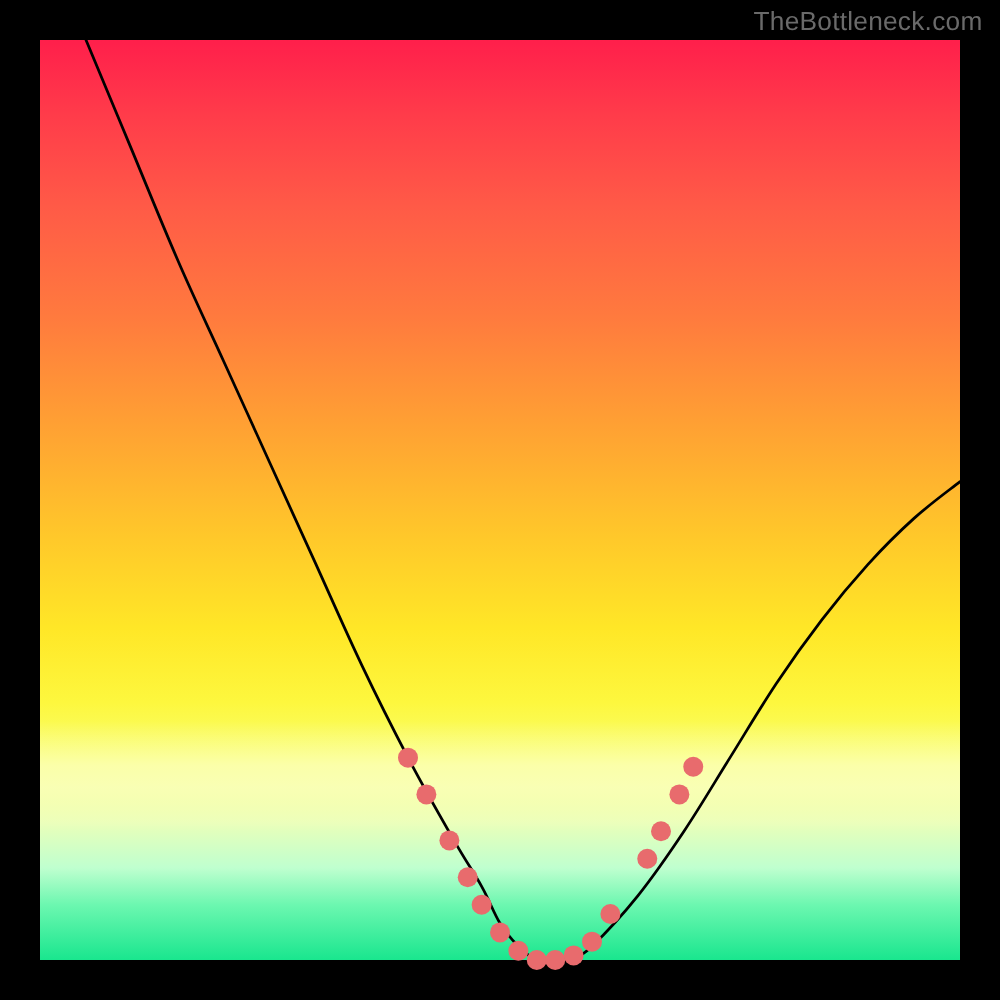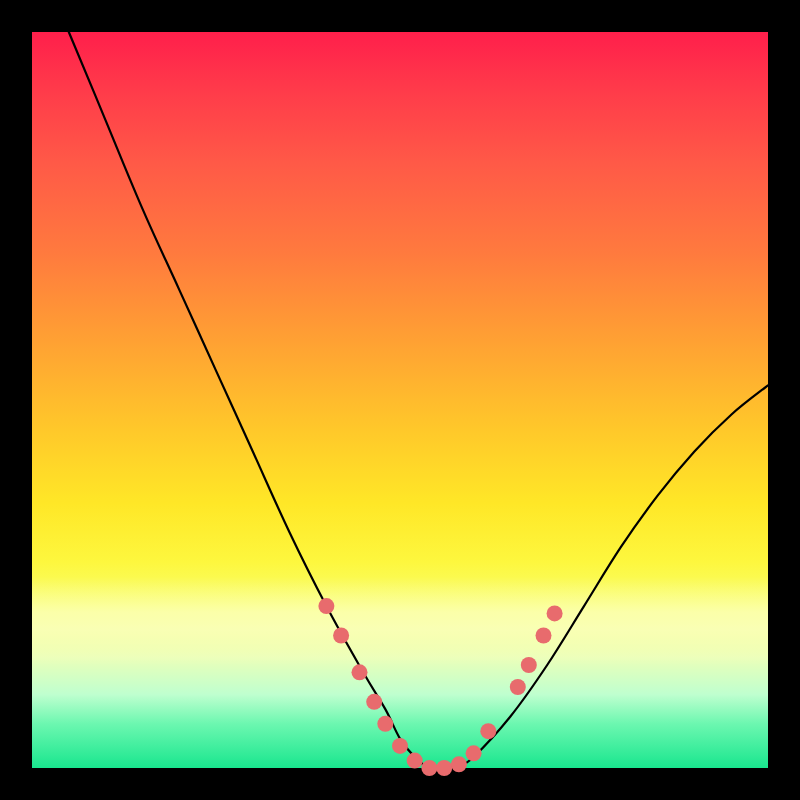--- a/index.html
+++ b/index.html
@@ -101,13 +101,14 @@
           <circle cx="426.9" cy="732.3" r="8" fill="#e86b6d" stroke="#c94f54" stroke-width="0"></circle>
           <circle cx="441.6" cy="721.3" r="8" fill="#e86b6d" stroke="#c94f54" stroke-width="0"></circle>
           <circle cx="456.3" cy="699.2" r="8" fill="#e86b6d" stroke="#c94f54" stroke-width="0"></circle>
           <circle cx="485.8" cy="655.0" r="8" fill="#e86b6d" stroke="#c94f54" stroke-width="0"></circle>
           <circle cx="496.8" cy="633.0" r="8" fill="#e86b6d" stroke="#c94f54" stroke-width="0"></circle>
           <circle cx="511.5" cy="603.5" r="8" fill="#e86b6d" stroke="#c94f54" stroke-width="0"></circle>
           <circle cx="522.6" cy="581.4" r="8" fill="#e86b6d" stroke="#c94f54" stroke-width="0"></circle>
         </g>
     </svg>
   </div>
+  <div class="watermark">TheBottleneck.com</div>
 </div>
 
 </body></html>

